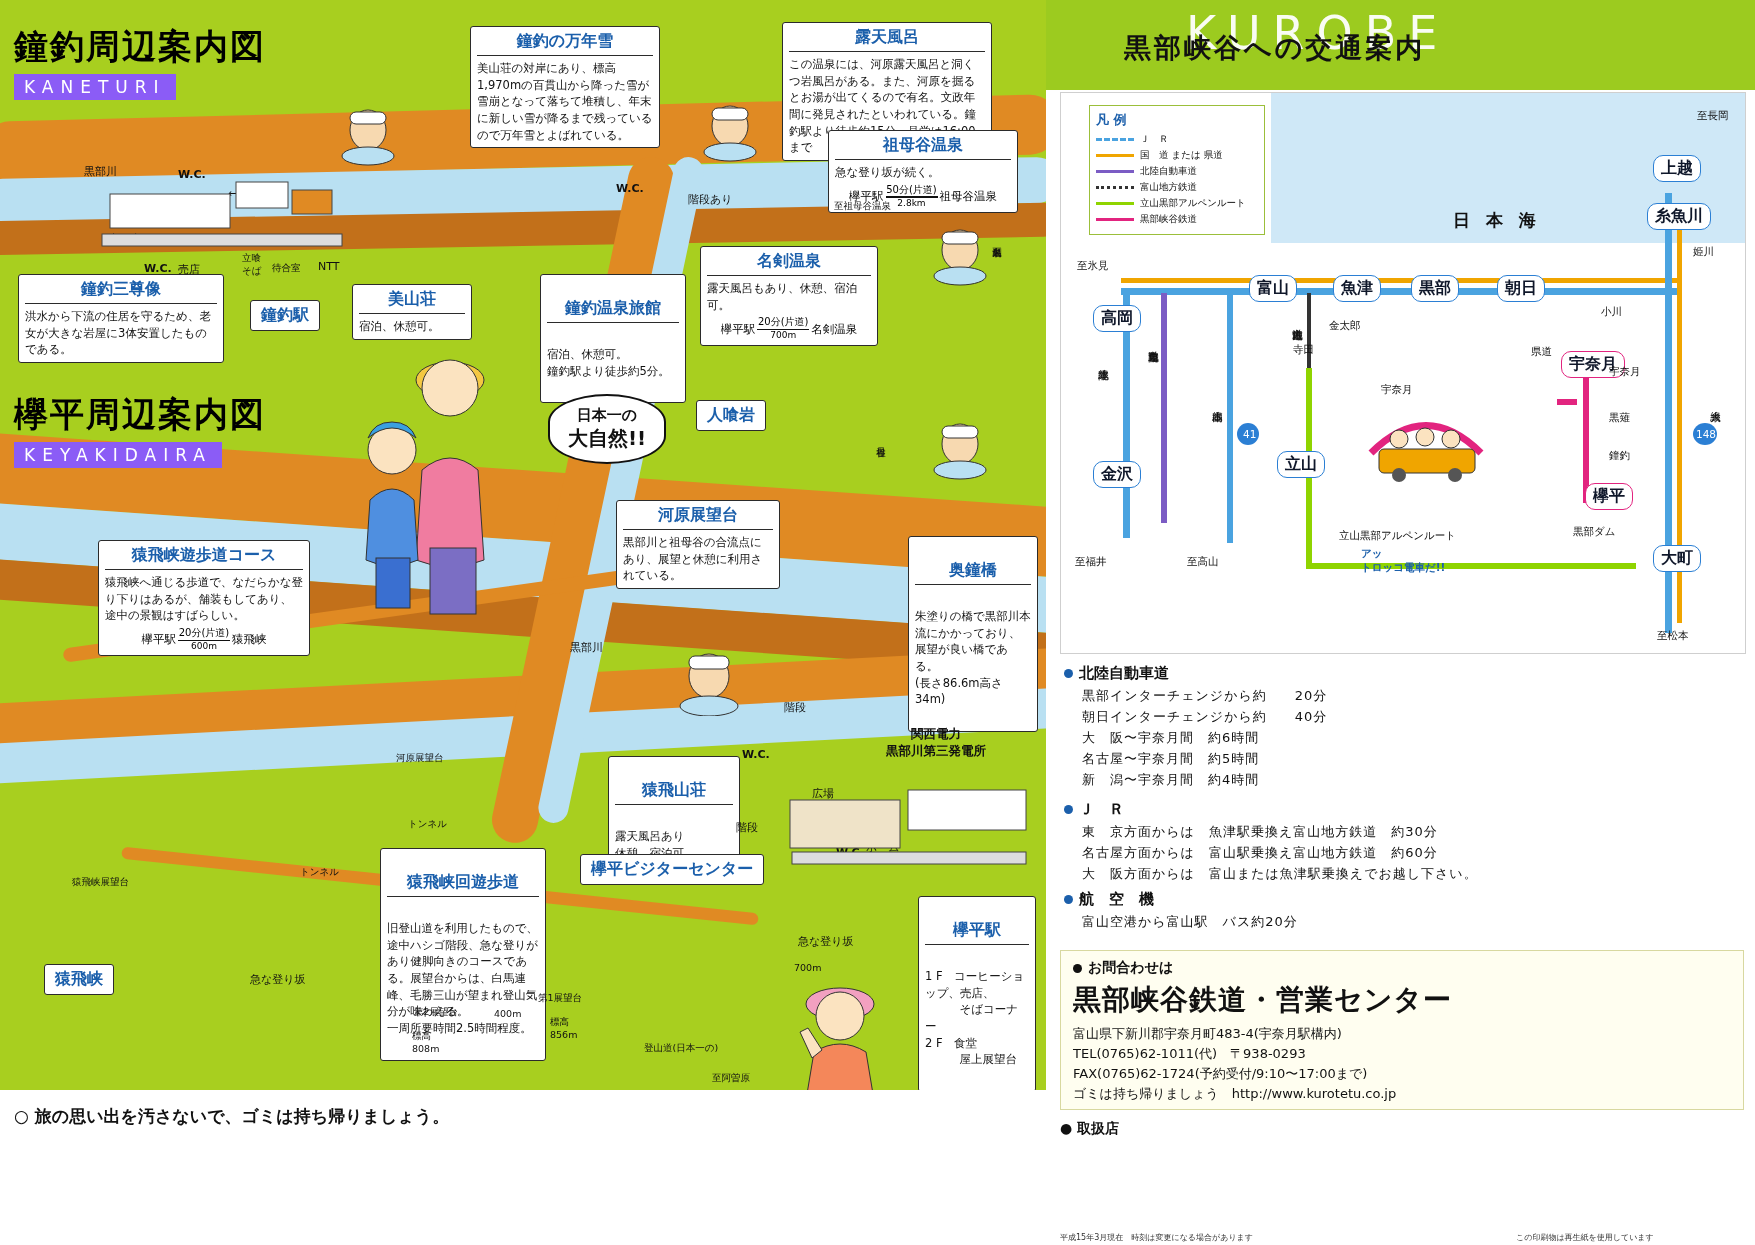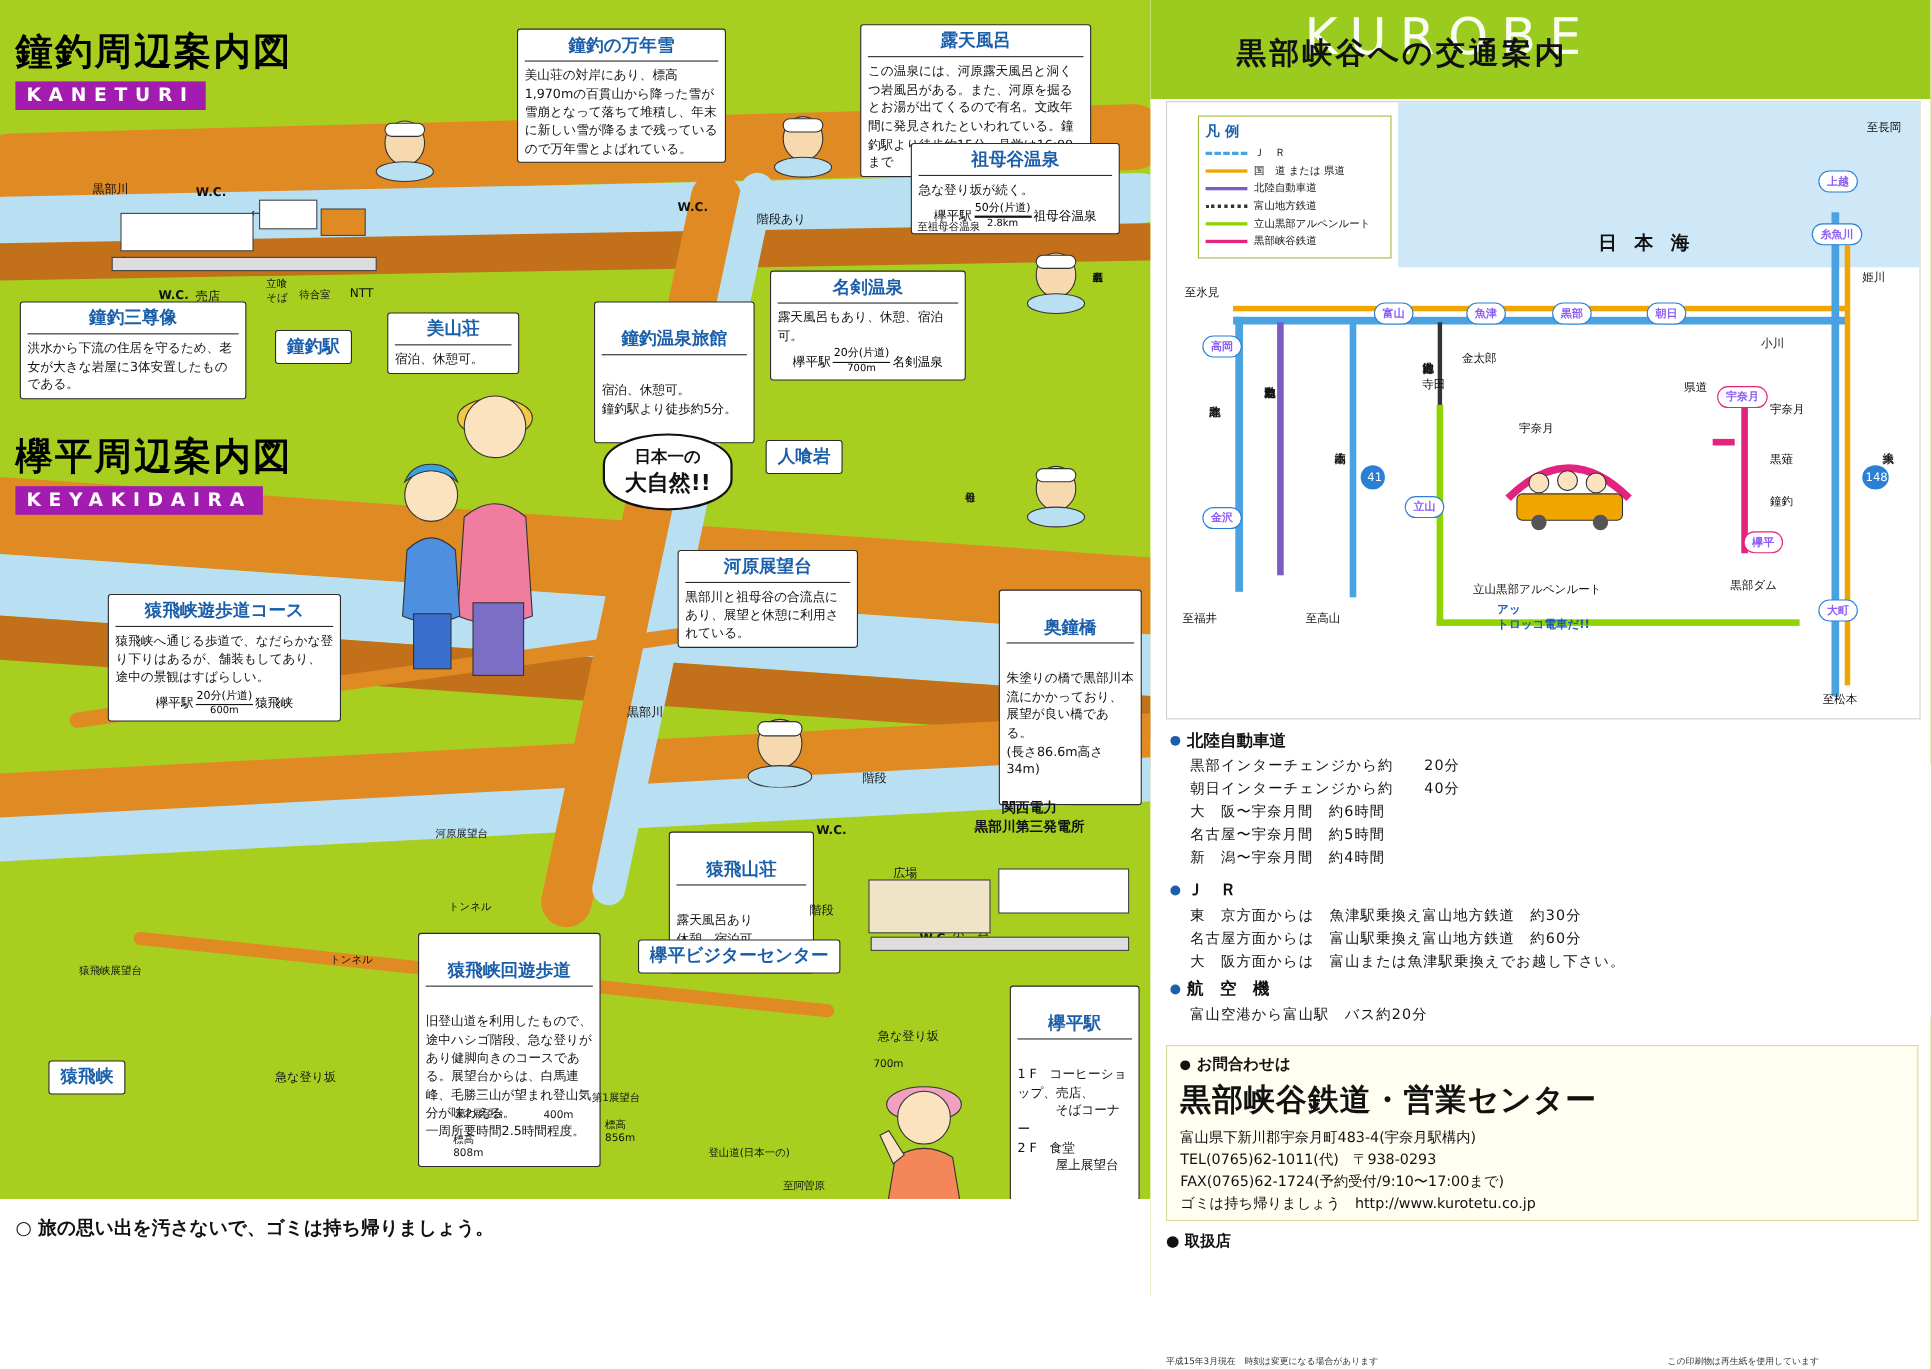--- a/index.html
+++ b/index.html
@@ -6,34 +6,34 @@
   body{
     width:1755px;height:1245px;
     font-family:"DejaVu Sans", sans-serif;
     background:#ffffff;
     overflow:hidden;
     position:relative;
   }
   .page{position:absolute;inset:0;}
 
   
-  .leftpanel{position:absolute;left:0;top:0;width:1046px;height:1179px;background:#a8cf1f;overflow:hidden;}
+  .leftpanel{position:absolute;left:0;top:0;width:1046px;height:1179px;background:#a8cf1f;overflow:hidden;padding-left:14px;}
   .leftpanel .whitestrip{position:absolute;left:0;top:1090px;width:1046px;height:155px;background:#ffffff;}
   .foot-note{position:absolute;left:14px;top:1105px;font-size:17px;color:#111;font-weight:bold;font-family:"DejaVu Sans",sans-serif;}
 
   
   .river{position:absolute;background:#b9e0f2;}
   
   .terrain{position:absolute;background:#e08a23;}
   .terrain.dark{background:#c2701a;}
 
   
   .titleblock{position:absolute;}
   .titleblock .jp{font-size:34px;font-weight:bold;color:#000;letter-spacing:2px;}
-  .titleblock .romaji-band{margin-top:4px;background:#a21caf;color:#fff;font-size:17px;letter-spacing:7px;padding:3px 10px;display:inline-block;font-weight:bold;}
+  .titleblock .romaji-band{margin-top:4px;background:#8b5cf6;color:#fff;font-size:17px;letter-spacing:7px;padding:3px 10px;display:inline-block;font-weight:normal;}
 
   
   .callout{position:absolute;background:#ffffff;border:1.6px solid #2b2b2b;border-radius:3px;padding:4px 6px;box-sizing:border-box;}
   .callout .hd{display:block;text-align:center;color:#1b5fab;font-weight:bold;font-size:16px;border-bottom:1.4px solid #2b2b2b;padding-bottom:3px;margin-bottom:4px;}
   .callout .bd{display:block;font-size:11.5px;line-height:1.45;color:#111;}
 
   .dist{display:flex;align-items:center;justify-content:center;gap:2px;font-size:11.5px;margin-top:4px;}
   .dist .seg{display:flex;flex-direction:column;align-items:center;line-height:1.05;}
   .dist .seg .num{font-size:10px;}
   .dist .seg .bar{width:52px;height:1.4px;background:#111;margin:1px 0;}
@@ -59,21 +59,21 @@
   .right-head .jp{position:absolute;left:78px;top:30px;font-size:27px;font-weight:bold;color:#111;letter-spacing:3px;}
 
   .mapbox{position:absolute;left:14px;top:92px;width:684px;height:560px;background:#ffffff;border:1px solid #cfcfcf;overflow:hidden;}
   .sea{position:absolute;background:#cfe8f7;}
   .legend{position:absolute;left:28px;top:12px;width:176px;background:#fff;border:1px solid #9bbf3a;padding:5px 6px;box-sizing:border-box;}
   .legend .lt{font-size:13px;font-weight:bold;color:#1b5fab;margin-bottom:4px;}
   .legend .row{display:flex;align-items:center;gap:6px;font-size:9.5px;margin:3px 0;color:#111;}
   .legend .swatch{width:38px;height:0;border-top-width:3px;border-top-style:solid;}
 
   .rline{position:absolute;}
-  .station{position:absolute;background:#fff;border:1.5px solid #2b7fd4;border-radius:10px;font-size:10px;font-weight:bold;color:#8b5cf6;padding:2px 7px;white-space:nowrap;}
+  .station{position:absolute;background:#fff;border:1.5px solid #2b7fd4;border-radius:10px;font-size:16px;font-weight:bold;color:#0f172a;padding:2px 7px;white-space:nowrap;}
   .station.pink{border-color:#e2247f;}
   .rtext{position:absolute;font-size:10.5px;color:#111;white-space:nowrap;}
   .rtext.b{font-weight:bold;margin-top:24px;}
   .dot{position:absolute;border-radius:50%;}
 
   .info{position:absolute;left:18px;width:660px;}
   .info h4{margin:0 0 4px 0;font-size:15px;color:#111;font-weight:bold;}
   .info .li{font-size:13px;color:#111;margin:3px 0 3px 18px;letter-spacing:1px;}
   .bullet{display:inline-block;width:9px;height:9px;border-radius:50%;background:#1b5fab;margin-right:6px;vertical-align:middle;}
 

